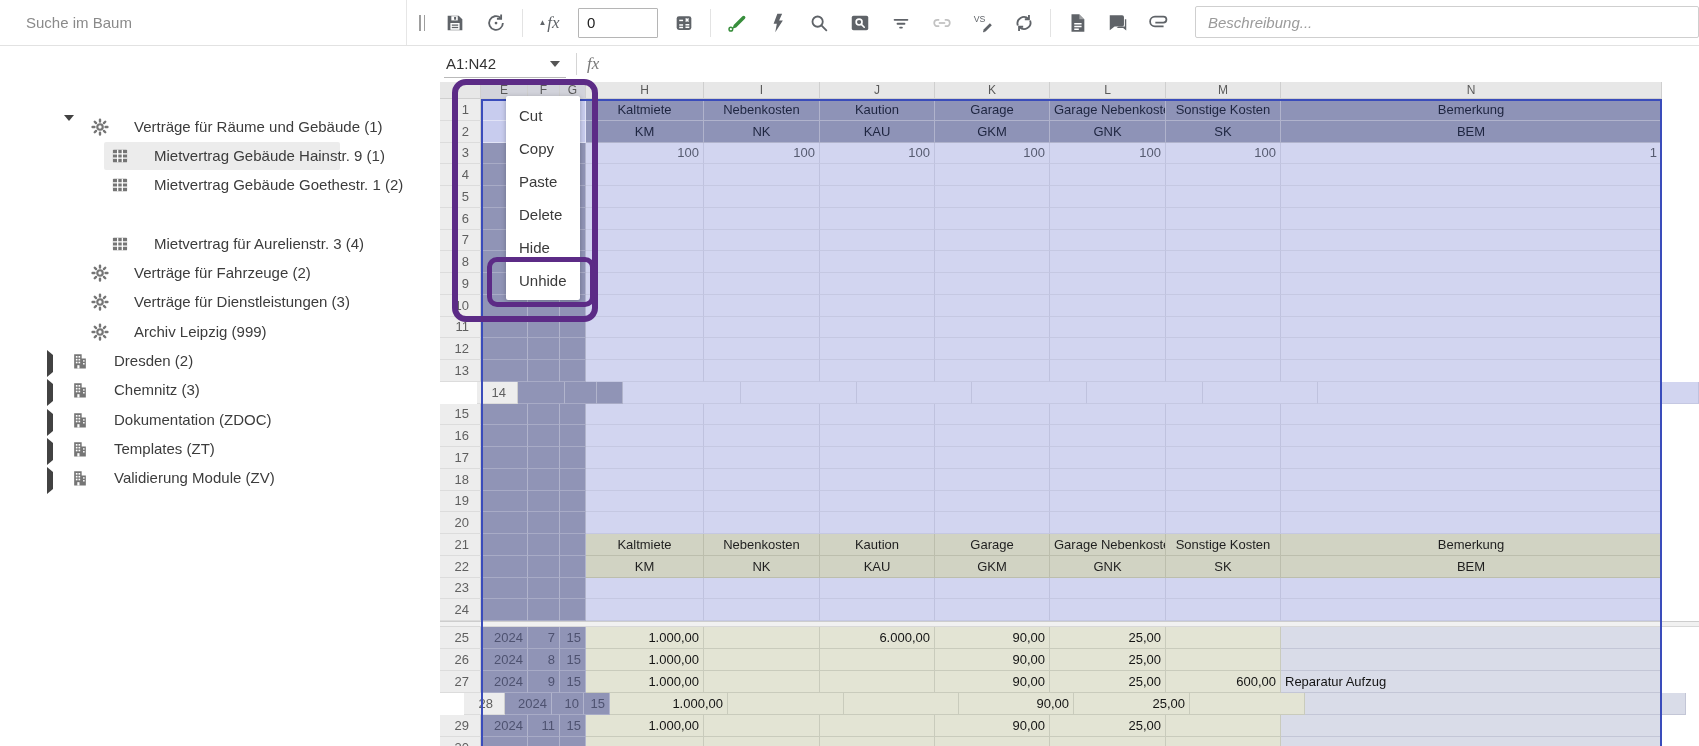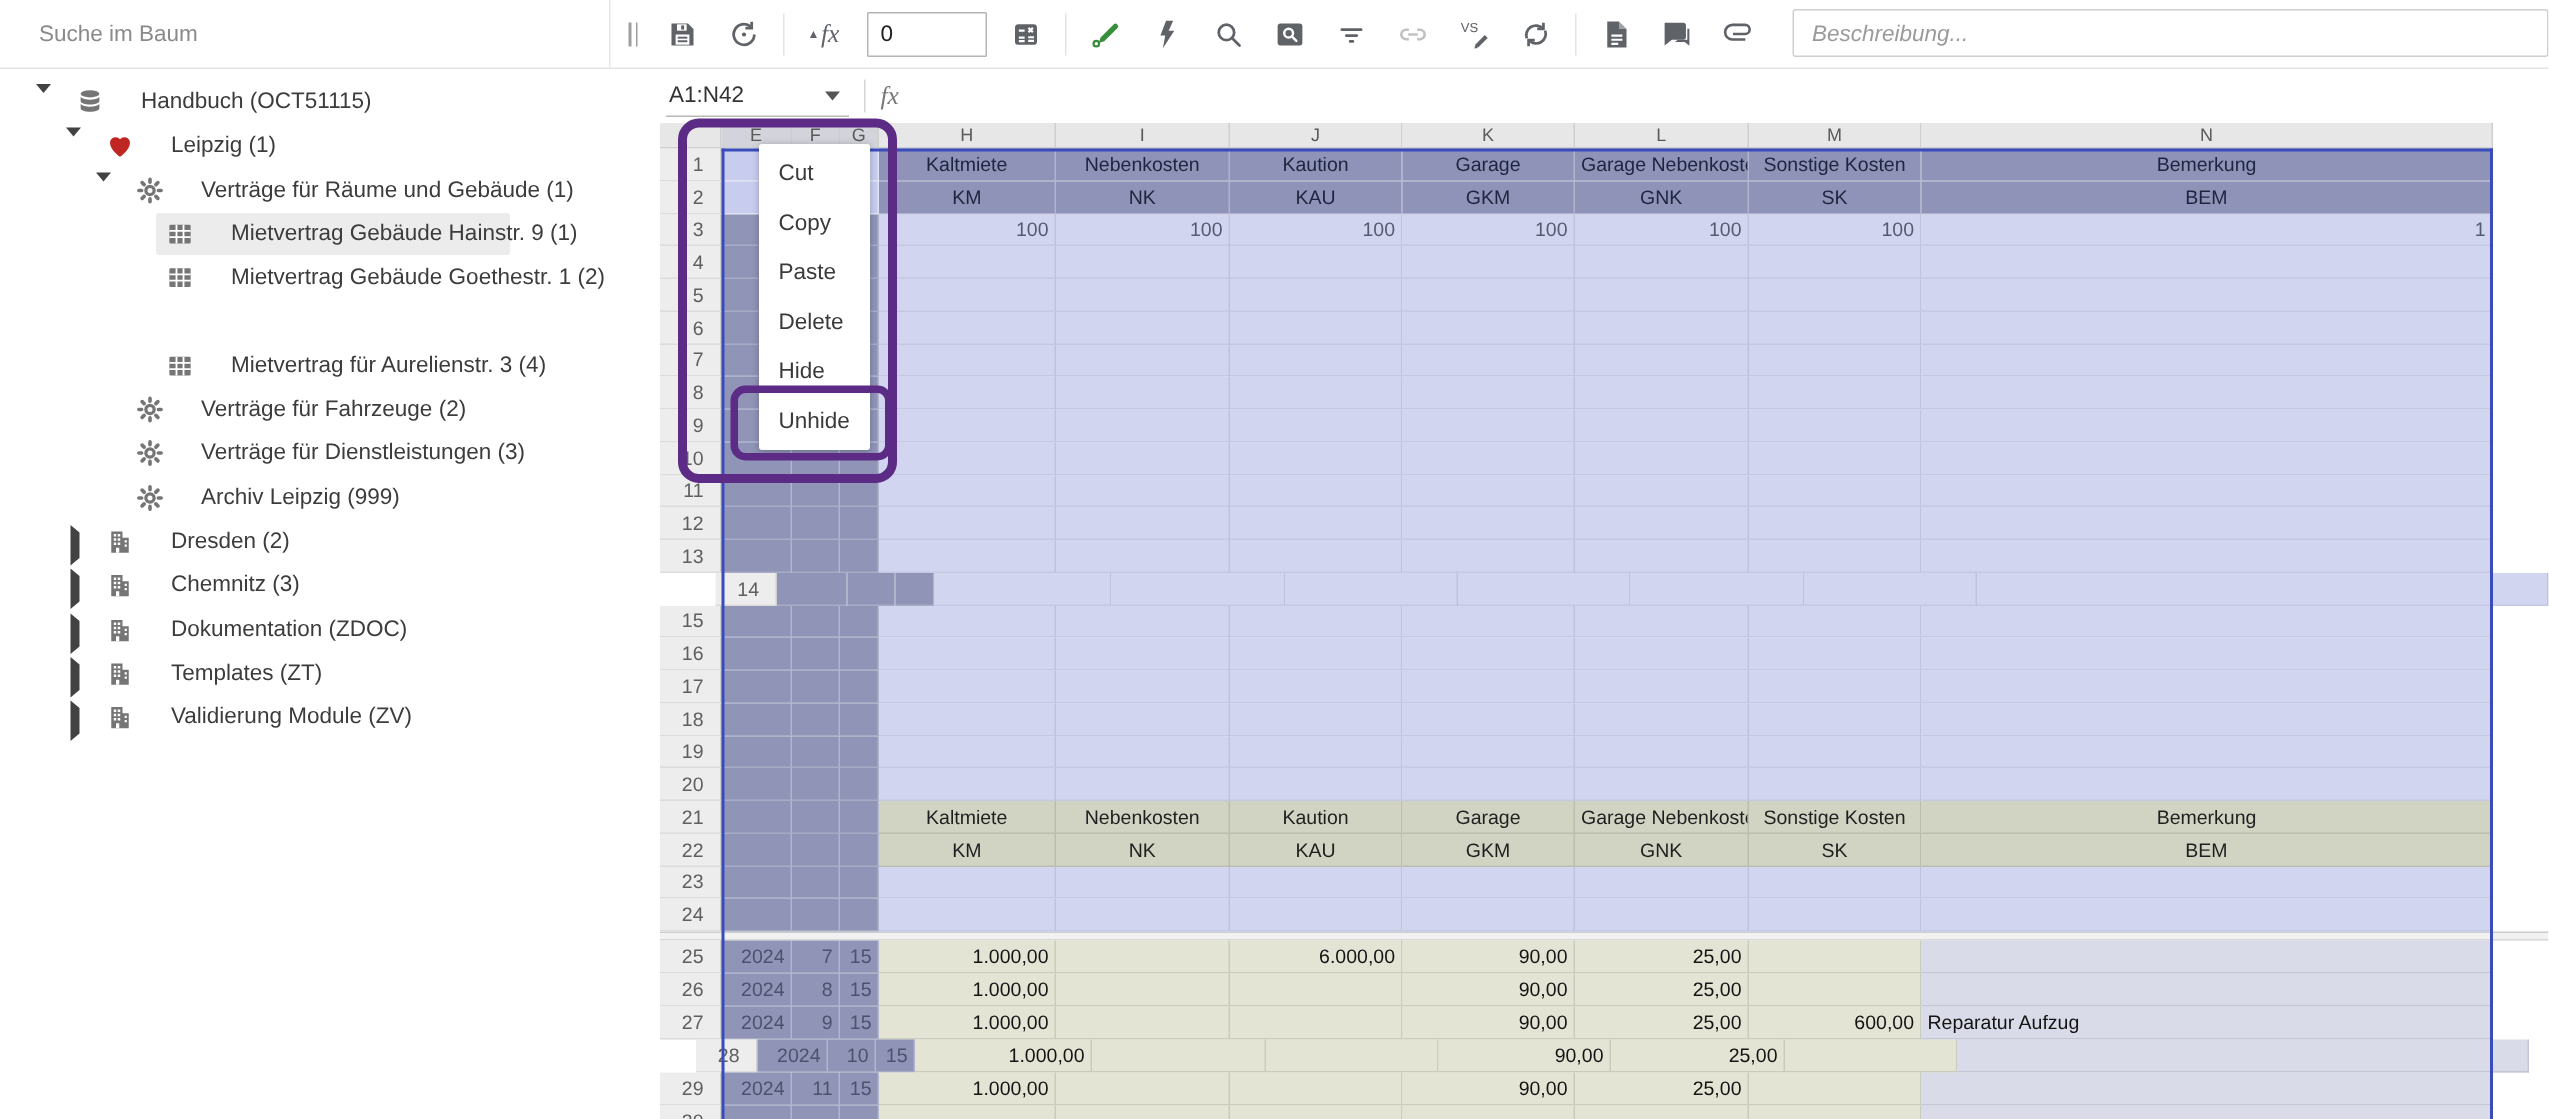--- a/index.html
+++ b/index.html
@@ -192,36 +192,20 @@
         <div class="tb-btn">
           <svg viewBox="0 0 24 24" width="22" height="22" fill="none" stroke="currentColor" stroke-width="1.9">
             <path d="M8 11.6h8.8a3.3 3.3 0 0 0 0-6.6H7.6a5.3 5.3 0 0 0 0 10.6H17"></path>
           </svg>
         </div>
       </div>
     <input type="text" class="tb-desc" placeholder="Beschreibung..." style="">
   </div>
 
   <div class="sidebar" id="tree">
-      <div class="tree-row" style="top: 9px; left: 0px; width: 430px;">
-        <span class="tree-arrow" style="left:24px;top:7px;"><span class="arr-down"></span></span>
-        <span class="tree-ico" style="left:50px;top:3px;"><svg viewBox="0 0 24 24" width="20" height="20" fill="currentColor">
-            <ellipse cx="12" cy="5.4" rx="7.5" ry="2.9"></ellipse>
-            <path d="M4.5 8c1.5 1.4 4.2 2.1 7.5 2.1S18 9.4 19.5 8v3.1c0 1.7-3.4 2.9-7.5 2.9s-7.5-1.2-7.5-2.9z"></path>
-            <path d="M4.5 13.6c1.5 1.4 4.2 2.1 7.5 2.1s6-.7 7.5-2.1v3.3c0 1.7-3.4 2.9-7.5 2.9s-7.5-1.2-7.5-2.9z"></path>
-          </svg></span>
-        <span class="tree-label" style="left:94px;top:4px;">Handbuch (OCT51115)</span>
-      </div>
-      <div class="tree-row" style="top: 38.3px; left: 0px; width: 430px;">
-        <span class="tree-arrow" style="left:44px;top:7px;"><span class="arr-down"></span></span>
-        <span class="tree-ico red" style="left:70px;top:3px;"><svg viewBox="0 0 24 24" width="20" height="20">
-            <path fill="currentColor" d="M12 21S4 15.6 4 9.7A4.6 4.6 0 0 1 12 6.9a4.6 4.6 0 0 1 8 2.8C20 15.6 12 21 12 21z"></path>
-          </svg></span>
-        <span class="tree-label" style="left:114px;top:4px;">Leipzig (1)</span>
-      </div>
       <div class="tree-row" style="top: 67.6px; left: 0px; width: 430px;">
         <span class="tree-arrow" style="left:64px;top:7px;"><span class="arr-down"></span></span>
         <span class="tree-ico" style="left:90px;top:3px;"><svg viewBox="0 0 24 24" width="20" height="20" fill="none" stroke="currentColor">
             <circle cx="12" cy="12" r="3.3" stroke-width="2.6"></circle>
             <g stroke-width="2.9" stroke-linecap="round">
               <path d="M12 3.1v2.2M12 18.7v2.2M3.1 12h2.2M18.7 12h2.2M5.7 5.7l1.6 1.6M16.7 16.7l1.6 1.6M18.3 5.7l-1.6 1.6M7.3 16.7l-1.6 1.6"></path>
             </g>
           </svg></span>
         <span class="tree-label" style="left:134px;top:4px;">Verträge für Räume und Gebäude (1)</span>
       </div>

